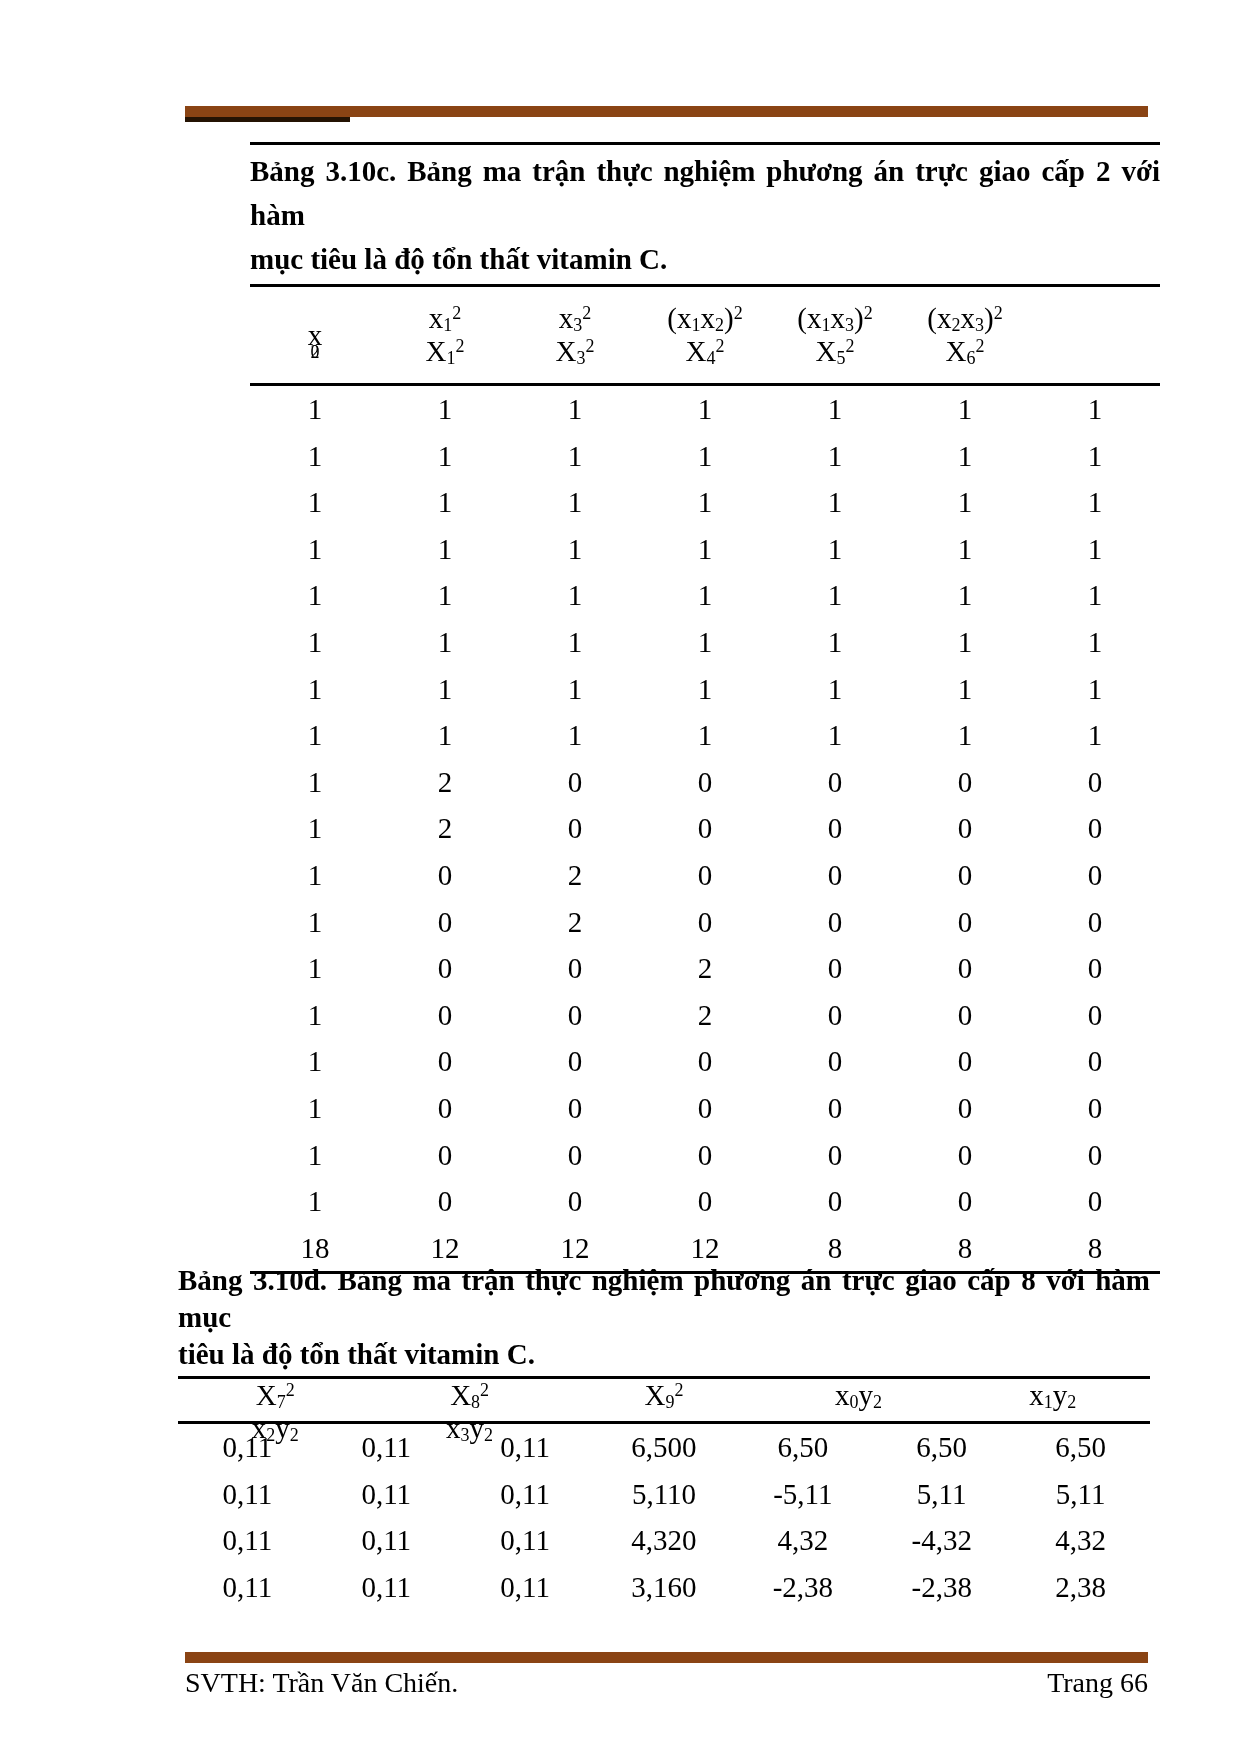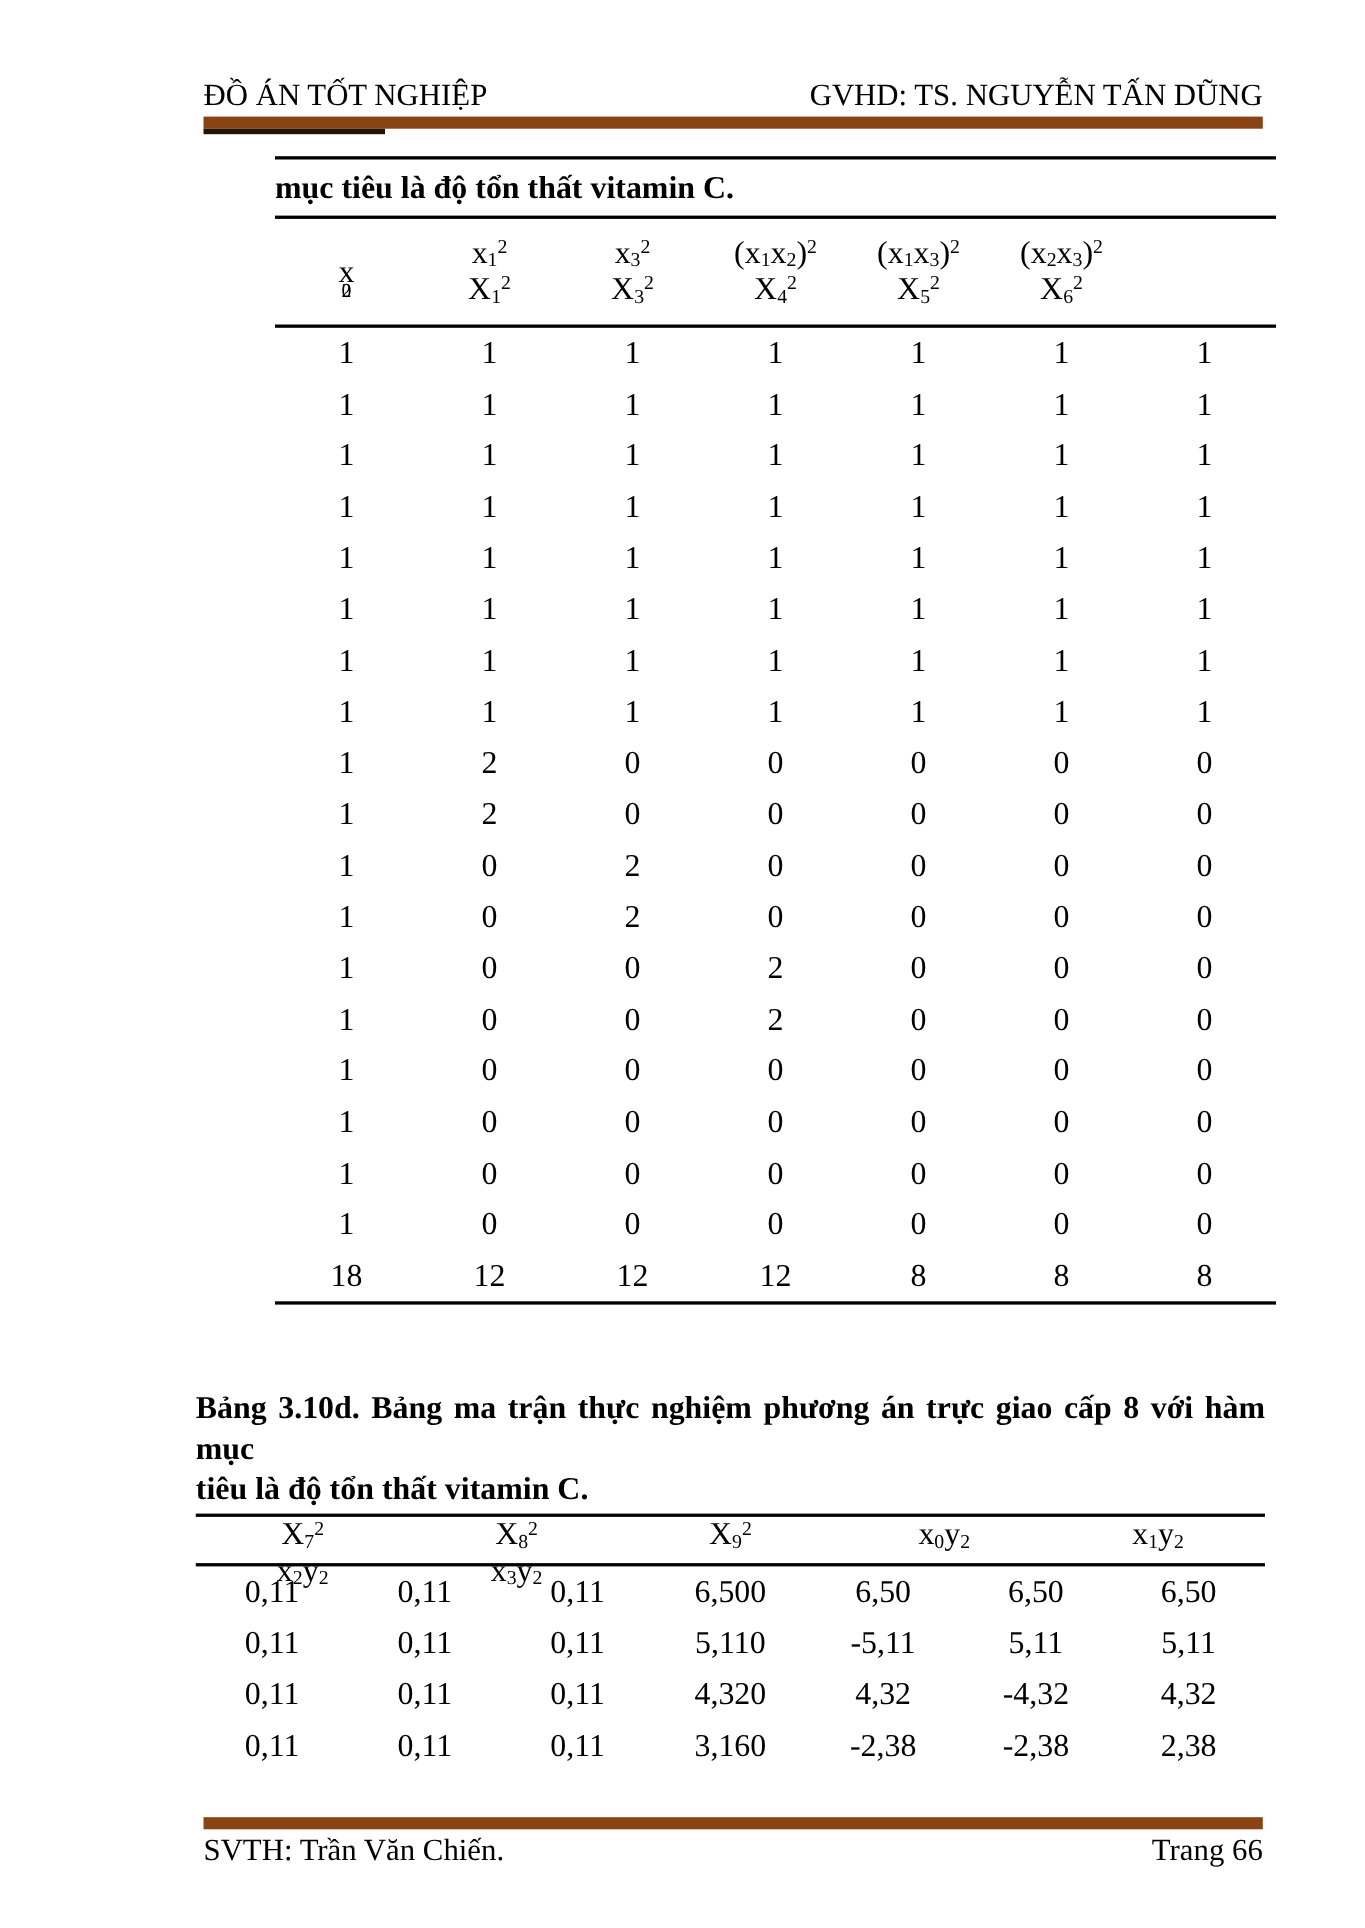--- a/index.html
+++ b/index.html
@@ -51,30 +51,27 @@
   .t2 .tcell { line-height:46.5px;text-align:center; }
   
   sup { font-size:0.62em; line-height:0; vertical-align:0.5em; }
   sub { font-size:0.62em; line-height:0; vertical-align:-0.18em; }
 </style>
 </head>
 <body>
 
 <div class="page">
 
-  <div class="header-row">
-    <span>ĐỒ ÁN TỐT NGHIỆP</span>
-    <span>GVHD: TS. NGUYỄN TẤN DŨNG</span>
-  </div>
   <div class="accent-bar bar-top" style="background: rgb(138, 68, 20);"></div>
   <div class="scan-artifact"></div>
 
   <section class="t1">
     <div class="rule"></div>
     <div class="caption">
+      <div class="cap-line cap-just">Bảng 3.10c. Bảng ma trận thực nghiệm phương án trực giao cấp 2 với hàm</div>
       <div class="cap-line">mục tiêu là độ tổn thất vitamin C.</div>
     </div>
     <div class="rule"></div>
     <div class="t1-header" id="t1-header">
         <div class="hc hc-single">x<sub>0</sub><sup>2</sup></div>
         <div class="hc">
           <div class="">x<sub>1</sub><sup>2</sup></div>
           <div class="">X<sub>1</sub><sup>2</sup></div>
         </div>
         <div class="hc">

